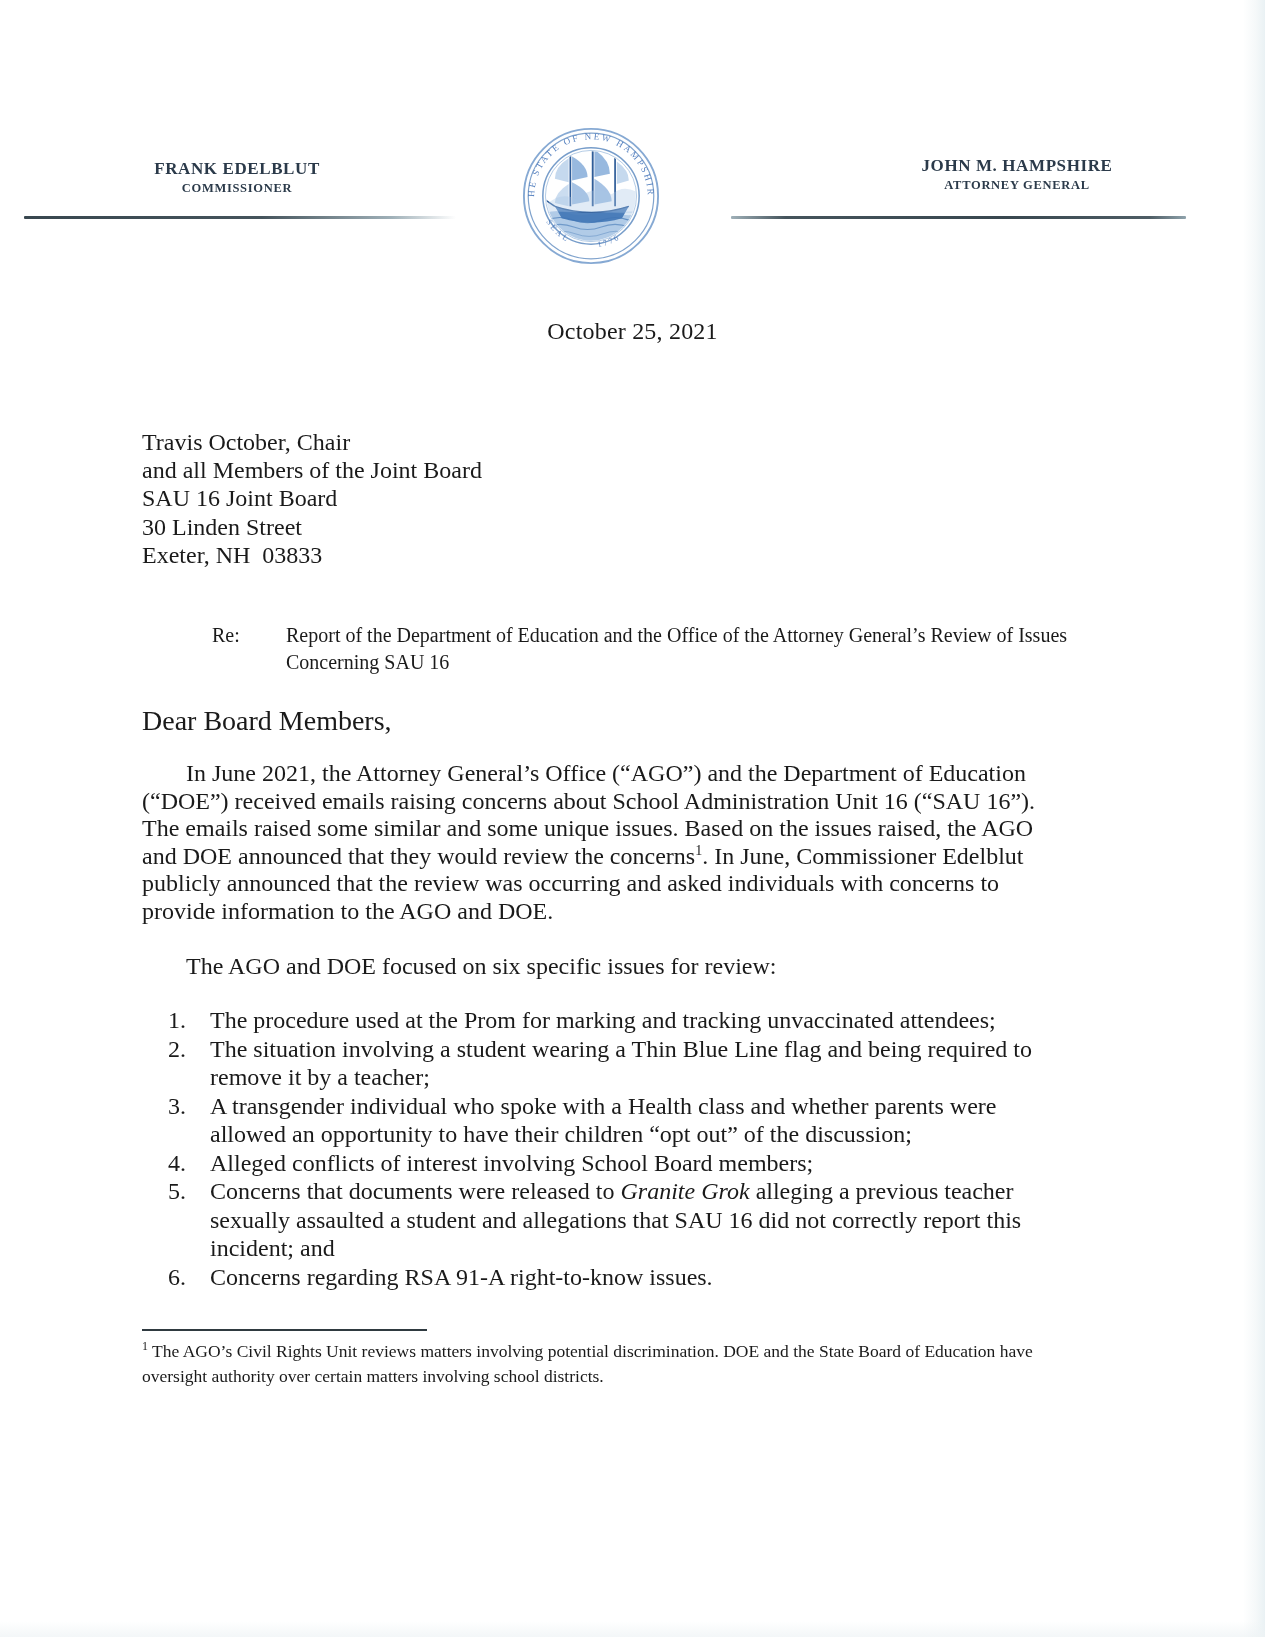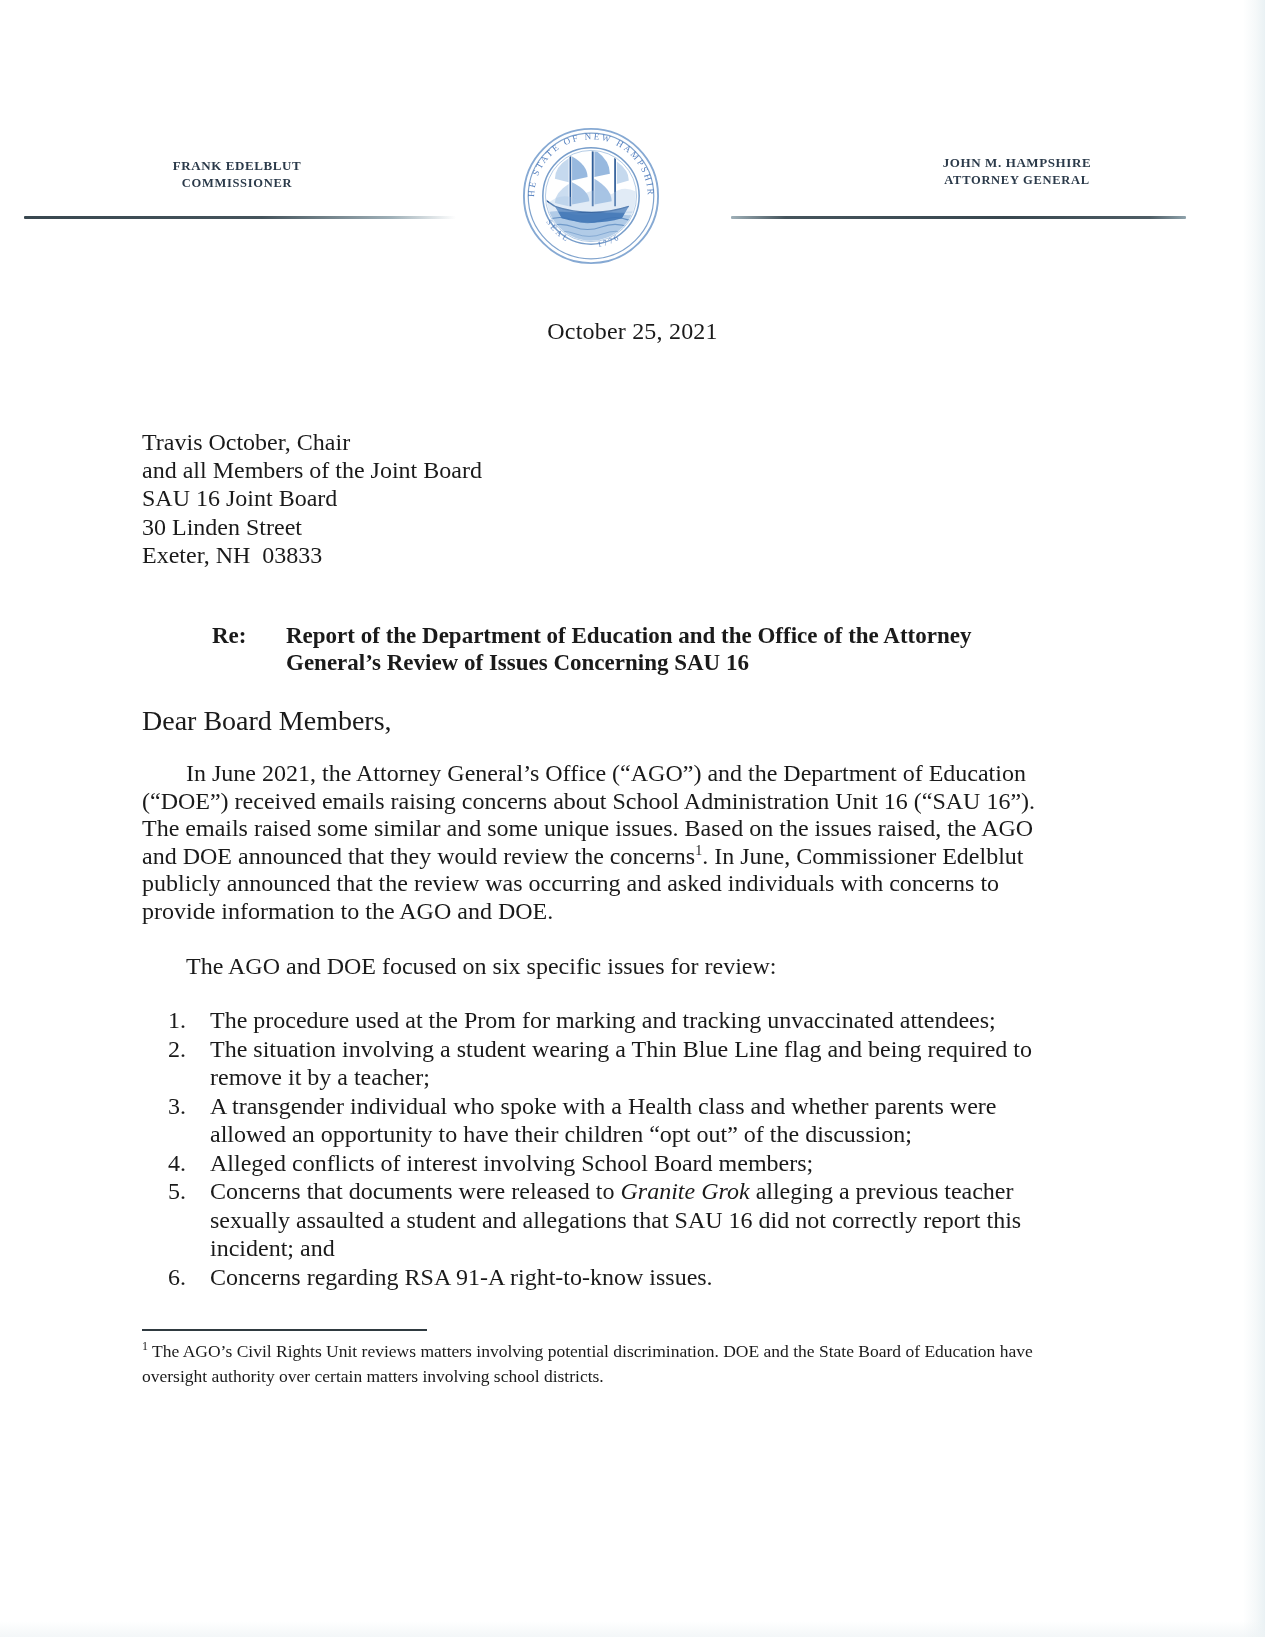--- a/index.html
+++ b/index.html
@@ -56,21 +56,21 @@
   }
   .lh-name-right {
     position: absolute;
     right: 78px;
     top: 155px;
     width: 340px;
     text-align: center;
     color: #2b3a4a;
   }
   .lh-title {
-    font-size: 13px;
+    font-size: 17px;
     letter-spacing: 0.6px;
     font-weight: 700;
     line-height: 1.25;
     white-space: nowrap;
   }
   .lh-sub {
     font-size: 12.5px;
     letter-spacing: 0.7px;
     font-weight: 700;
     margin-top: 2px;
@@ -120,22 +120,22 @@
     font-size: 24px;
     line-height: 28.2px;
   }
   .address div { white-space: pre; }
 
   .subject {
     position: absolute;
     left: 212px;
     top: 622px;
     width: 860px;
-    font-size: 23px;
-    font-weight: 700;
+    font-size: 20px;
+    font-weight: 400;
     line-height: 27px;
   }
   .subject-row {
     display: flex;
   }
   .subject-label {
     width: 74px;
     flex: 0 0 74px;
   }
   .subject-text {

